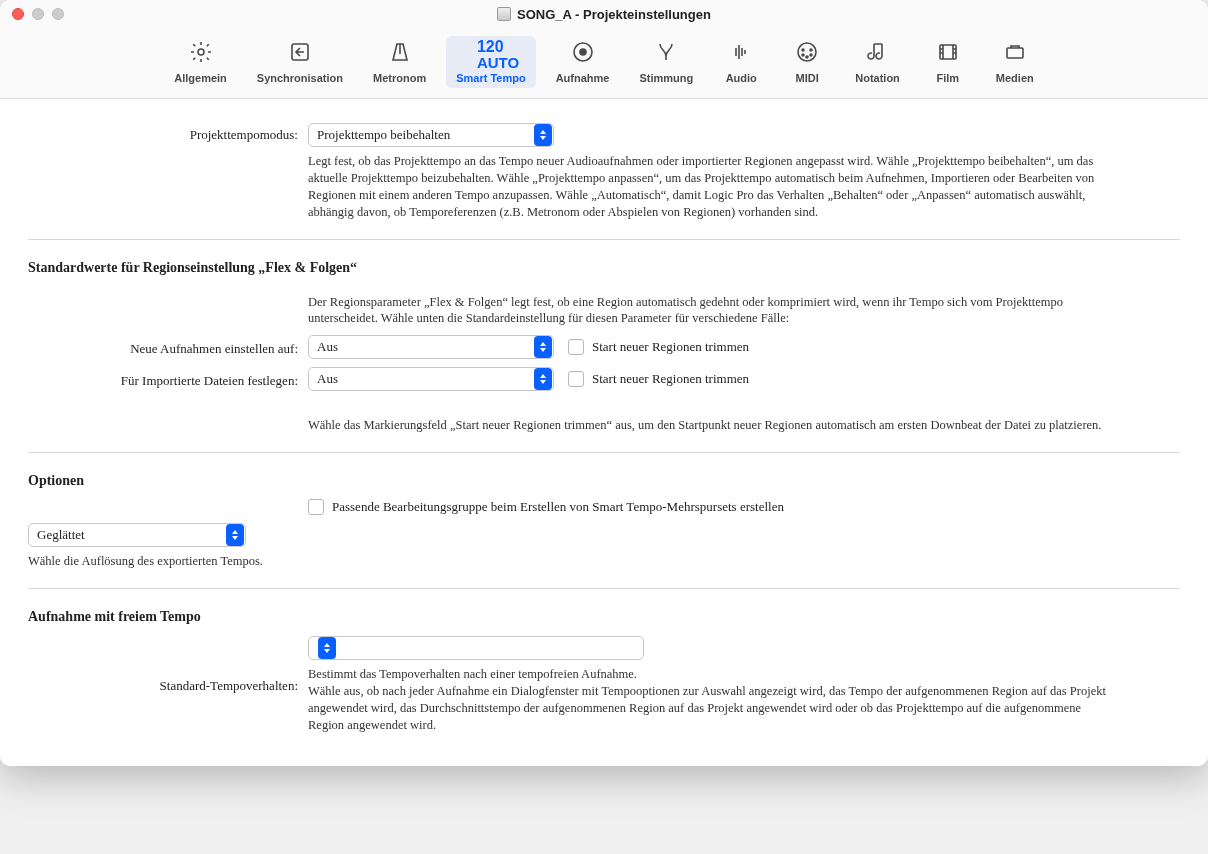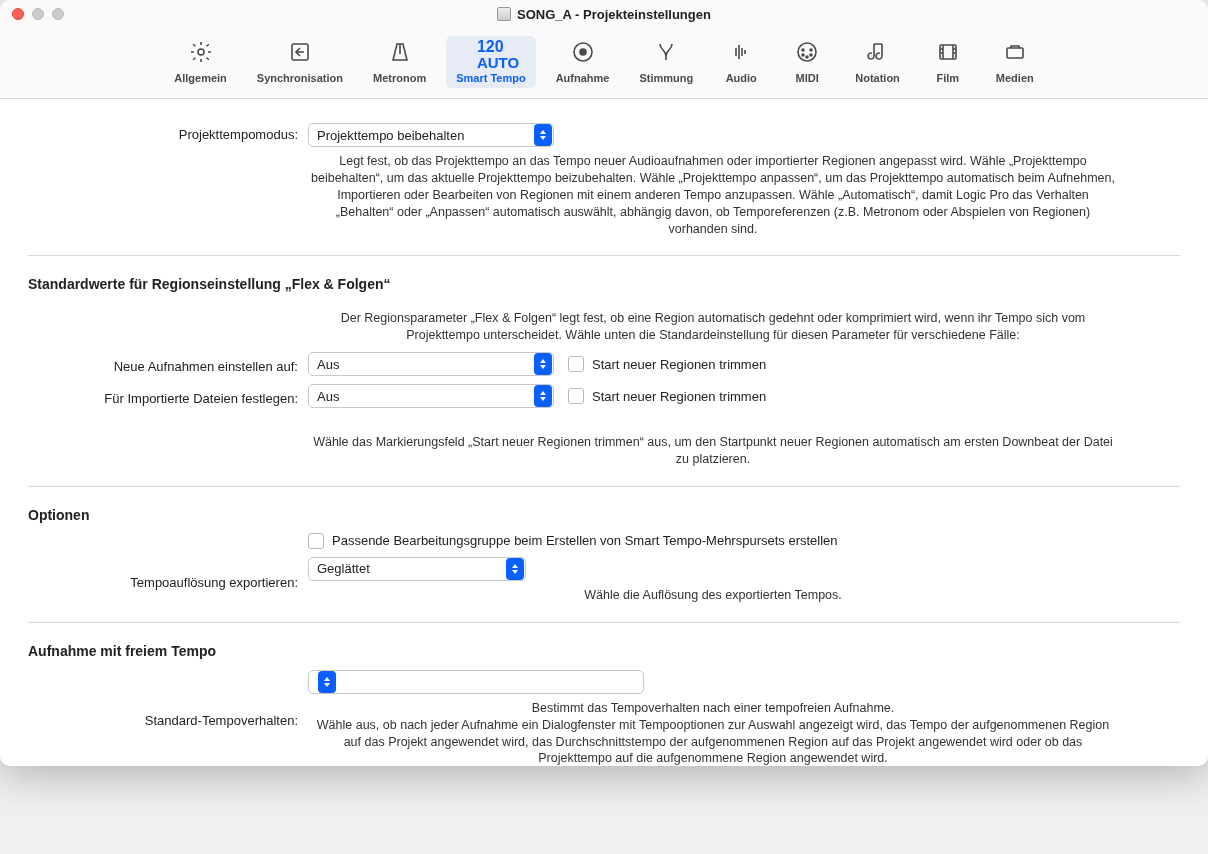--- a/index.html
+++ b/index.html
@@ -85,41 +85,41 @@
   .tbbtn.active .tempo-main { color:#0a60ff; font-weight:700; font-size:16px; line-height:1;}
   .tbbtn.active .tempo-sub { color:#0a60ff; font-weight:600; font-size:15px; line-height:1;}
   .tempo-stack { display:flex; flex-direction:column; align-items:center; }
 
   .content {
     flex: 1;
     overflow-y: auto;
     padding: 24px 28px 20px 28px;
     font-size: 13px;
     color: #222;
+    font-family: Liberation Serif, serif;
   }
   .row {
     display: flex;
     align-items: flex-start;
     margin-bottom: 8px;
   }
   .labelcol {
     width: 280px;
     text-align: right;
     padding-right: 10px;
     padding-top: 4px;
     color: #222;
   }
   .valuecol { flex: 1; }
   .desc {
     font-size: 12.5px;
     color: #333;
     line-height: 1.35;
     margin-top: 6px;
     max-width: 810px;
-    text-align: center;
   }
   .section-title {
     font-weight: 700;
     font-size: 14px;
     margin: 20px 0 10px 0;
   }
   hr.sep {
     border: none;
     border-top: 1px solid #d8d8d8;
     margin: 18px 0;
@@ -354,21 +354,20 @@
       <div class="labelcol"></div>
       <div class="valuecol">
         <label class="chk-label">
           <span class="checkbox"></span>
           <span>Passende Bearbeitungsgruppe beim Erstellen von Smart Tempo-Mehrspursets erstellen</span>
         </label>
       </div>
     </div>
 
     <div class="row" style="align-items:center; margin-top:6px">
-      <div class="labelcol">Tempoauflösung exportieren:</div>
       <div class="valuecol">
         <div class="select" style="width:218px">
           <span class="seltext">Geglättet</span>
           <span class="arrows"></span>
         </div>
         <div class="desc" style="">Wähle die Auflösung des exportierten Tempos.</div>
       </div>
     </div>
 
     <hr class="sep">

